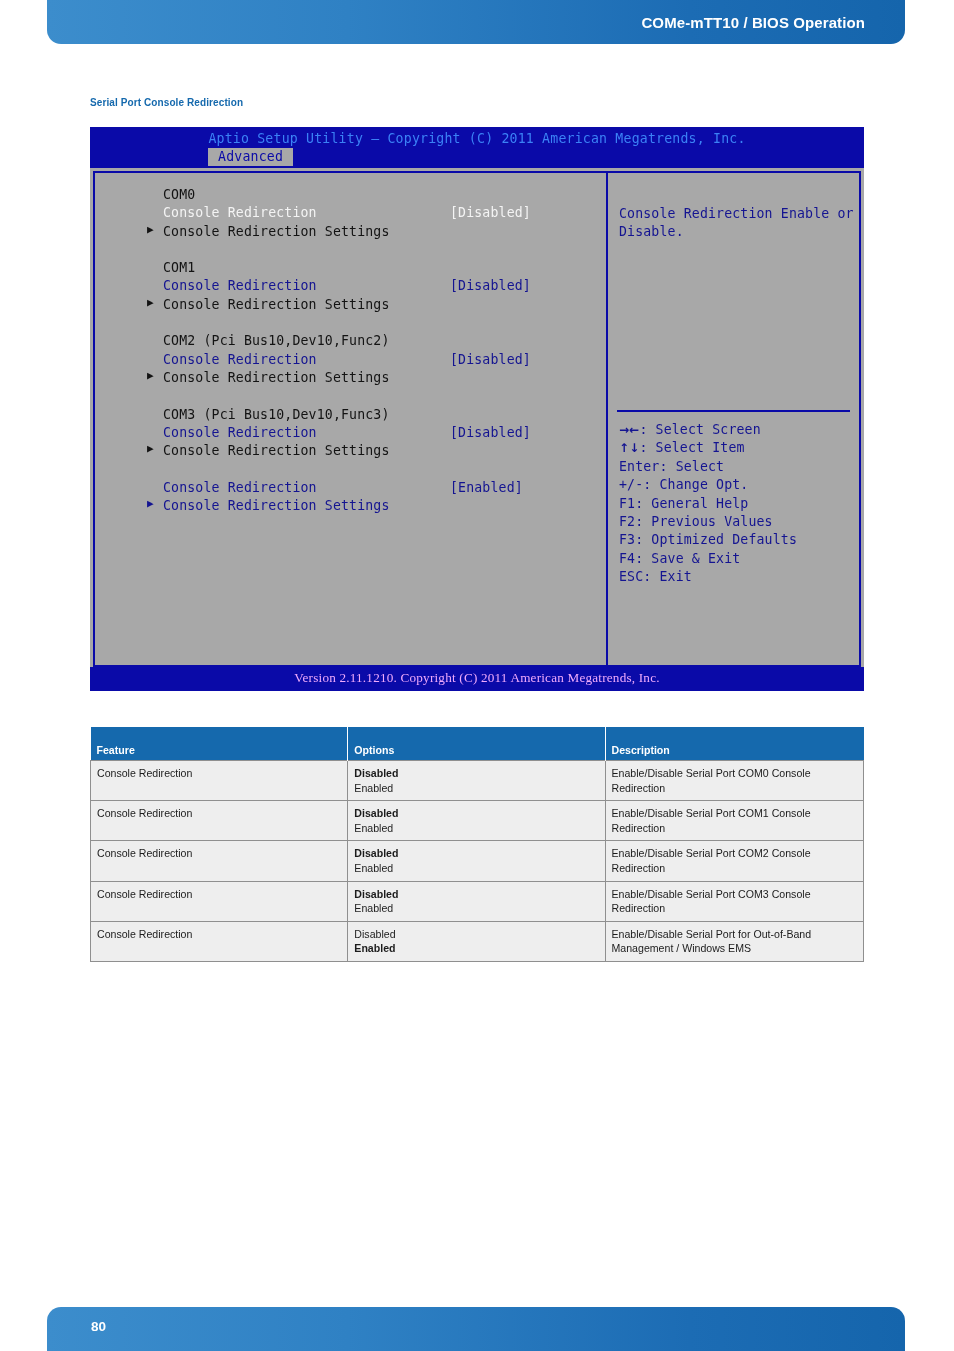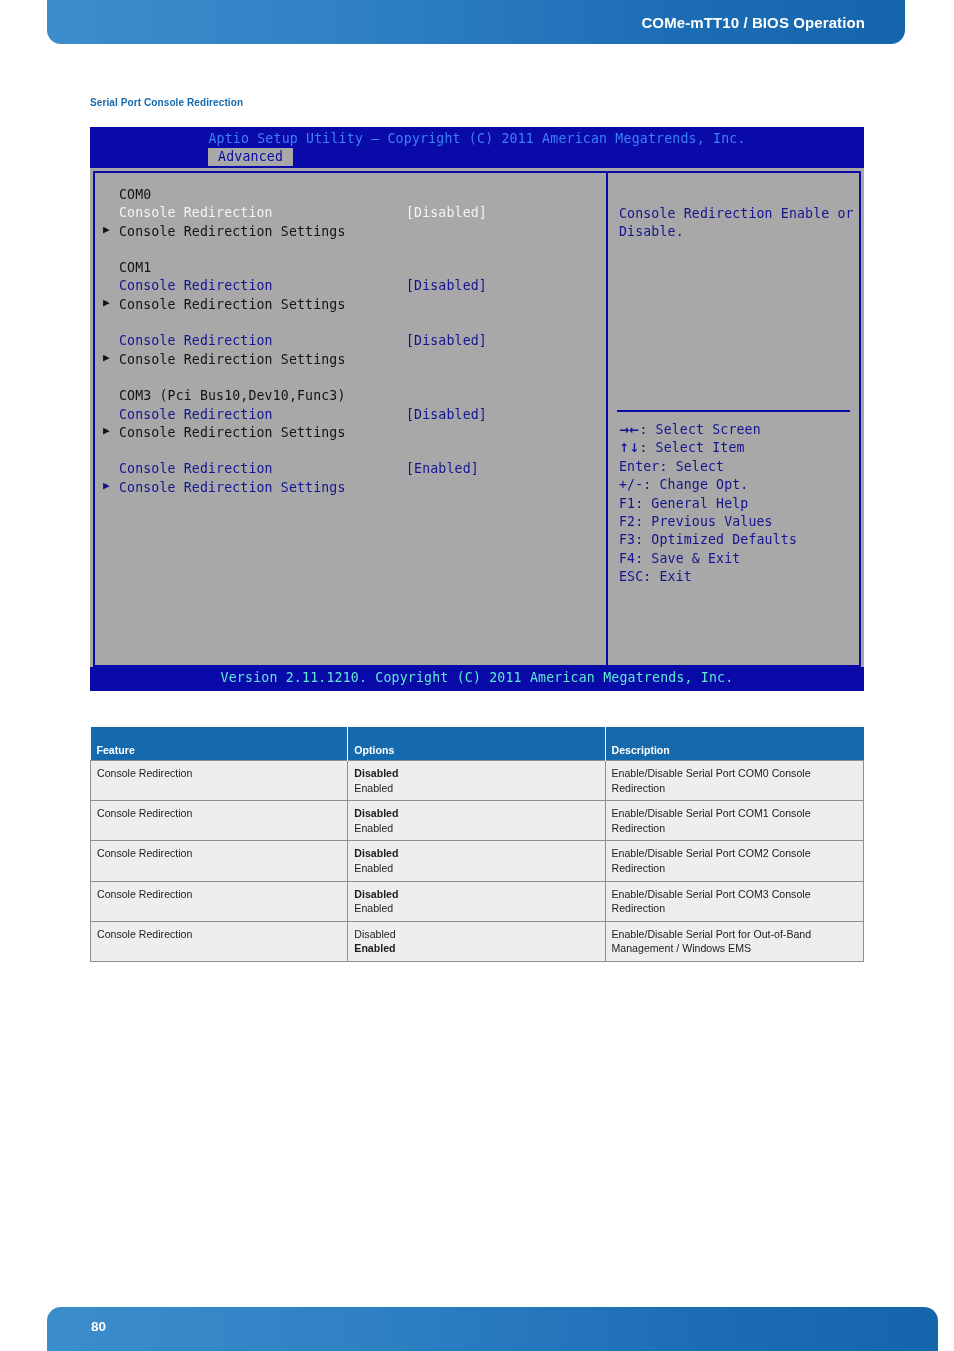--- a/index.html
+++ b/index.html
@@ -126,20 +126,21 @@
     box-sizing: border-box;
     padding: 32px 0 0 11px;
   }
 
   .bios-row {
     position: relative;
     height: 18.3px;
     font-size: 13.2px;
     letter-spacing: 0.15px;
     white-space: nowrap;
+    margin-left: 44px;
   }
   .bios-row .bullet {
     position: absolute;
     left: 0px;
     top: -1px;
     font-size: 11px;
   }
   .bios-row .lbl {
     position: absolute;
     left: 16px;
@@ -193,24 +194,25 @@
     height: 24px;
     background: #0a0aa8;
     position: relative;
   }
   .bios-footer-text {
     position: absolute;
     left: 0;
     right: 0;
     top: 3px;
     text-align: center;
-    color: #5eead4;
+    color: #f0abfc;
     font-size: 13.2px;
     letter-spacing: 0.2px;
     white-space: nowrap;
+    font-family: Liberation Serif, serif;
   }
 
   
   .spec-table {
     position: absolute;
     left: 90px;
     top: 727px;
     width: 774px;
     border-collapse: collapse;
     font-size: 10.6px;
@@ -279,20 +281,23 @@
         <div class="bios-row">
           <span class="lbl c-blue">Console Redirection</span>
           <span class="val c-blue">[Disabled]</span>
         </div>
         <div class="bios-row">
           <span class="bullet c-black">▶</span>
           <span class="lbl c-black">Console Redirection Settings</span>
         </div>
         <div class="bios-spacer"></div>
 
+        <div class="bios-row">
+          <span class="lbl c-black">COM2 (Pci Bus10,Dev10,Func2)</span>
+        </div>
         <div class="bios-row">
           <span class="lbl c-blue">Console Redirection</span>
           <span class="val c-blue">[Disabled]</span>
         </div>
         <div class="bios-row">
           <span class="bullet c-black">▶</span>
           <span class="lbl c-black">Console Redirection Settings</span>
         </div>
         <div class="bios-spacer"></div>
 
@@ -405,15 +410,15 @@
       <td>
         <div>Enable/Disable Serial Port for Out-of-Band</div>
         <div>Management / Windows EMS</div>
       </td>
     </tr>
   </tbody>
 </table>
 
 <div style="position:absolute; left:47px; top:1307px; width:858px; height:44px;
             background:linear-gradient(to right,#3c8dcc 0%,#2f81c4 35%,#1c6cb4 75%,#1565ac 100%);
-            border-top-left-radius:14px; border-top-right-radius:14px;padding-left:33px;">
+            border-top-left-radius:14px; border-top-right-radius:14px;">
   <div style="position:absolute; left:44px; top:12px; color:#ffffff; font-size:13.5px; font-weight:bold;">80</div>
 </div>
 
 </body></html>

